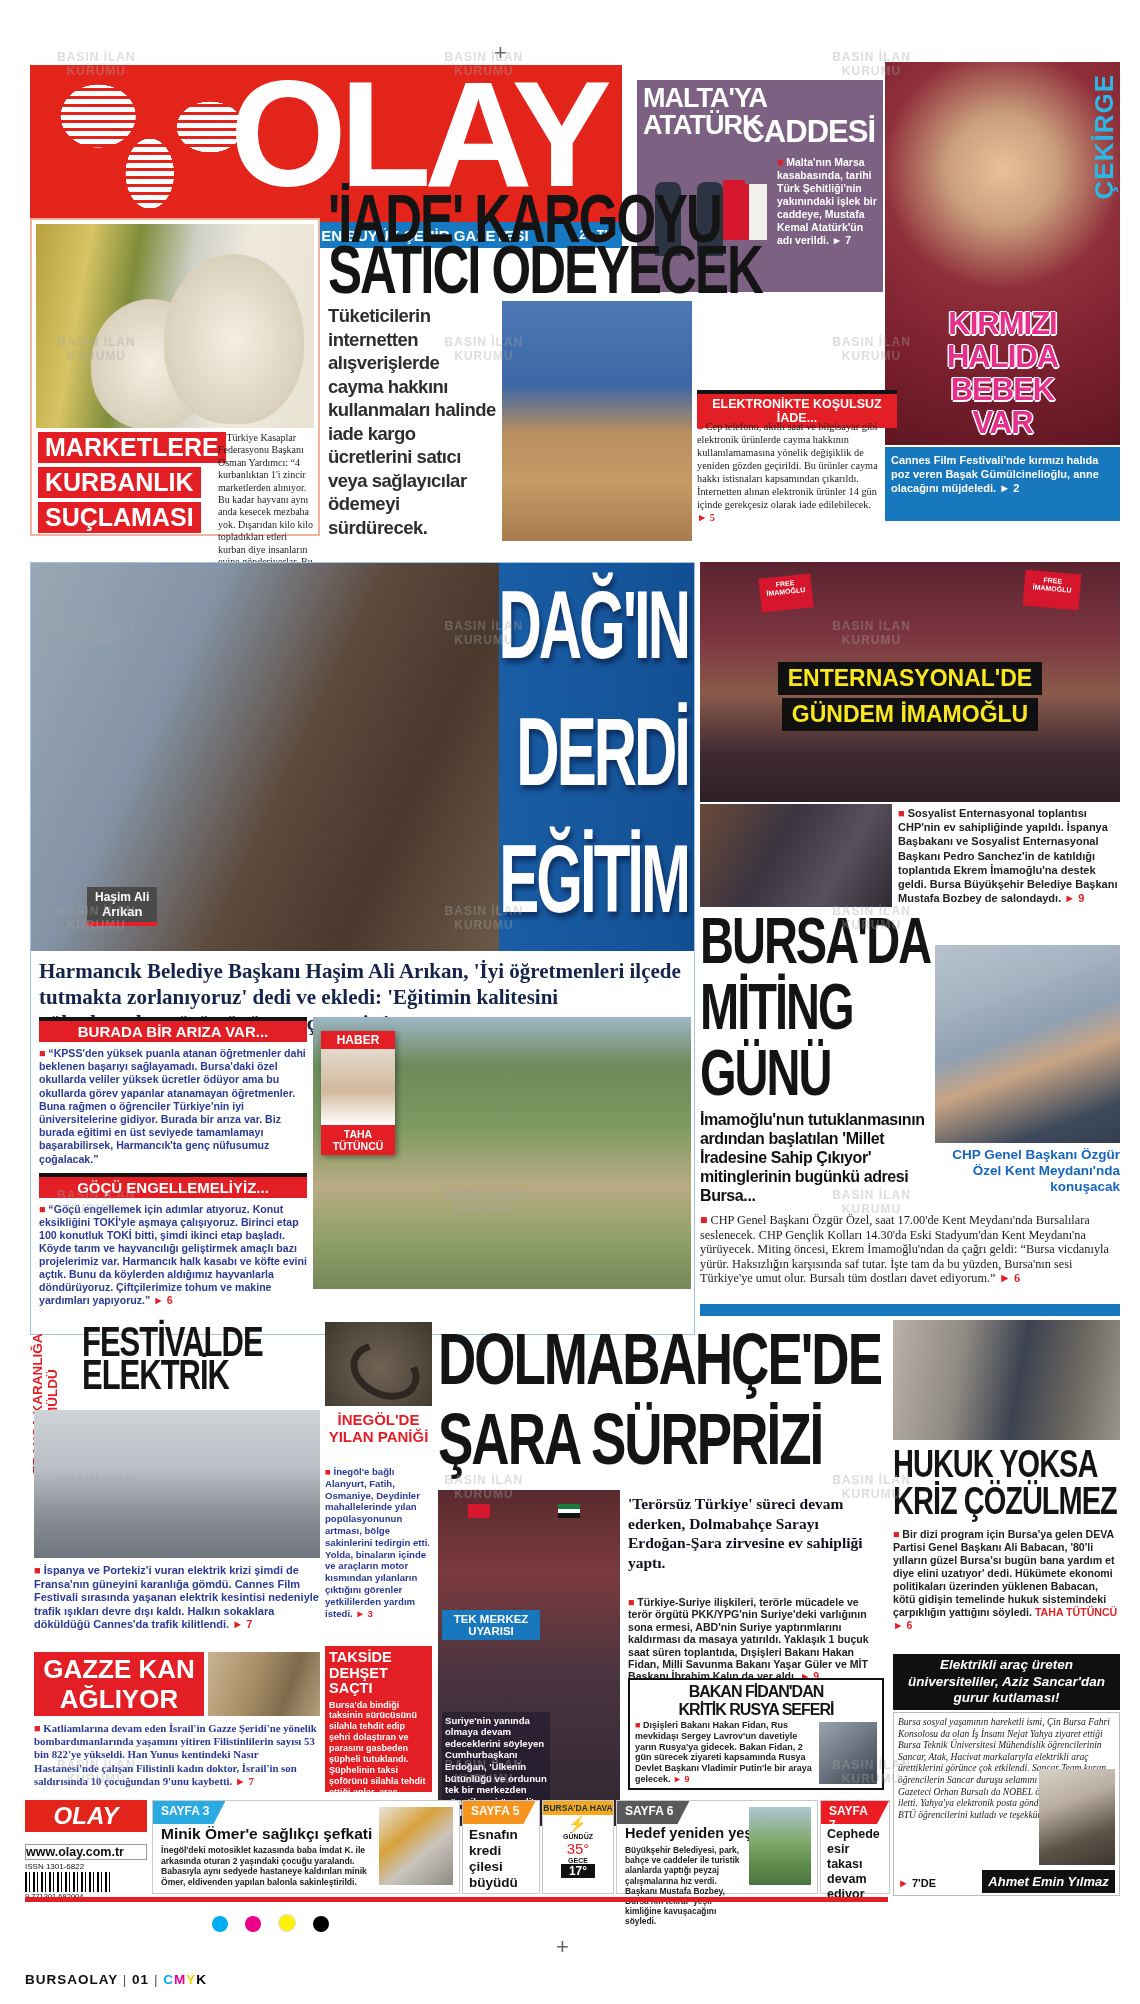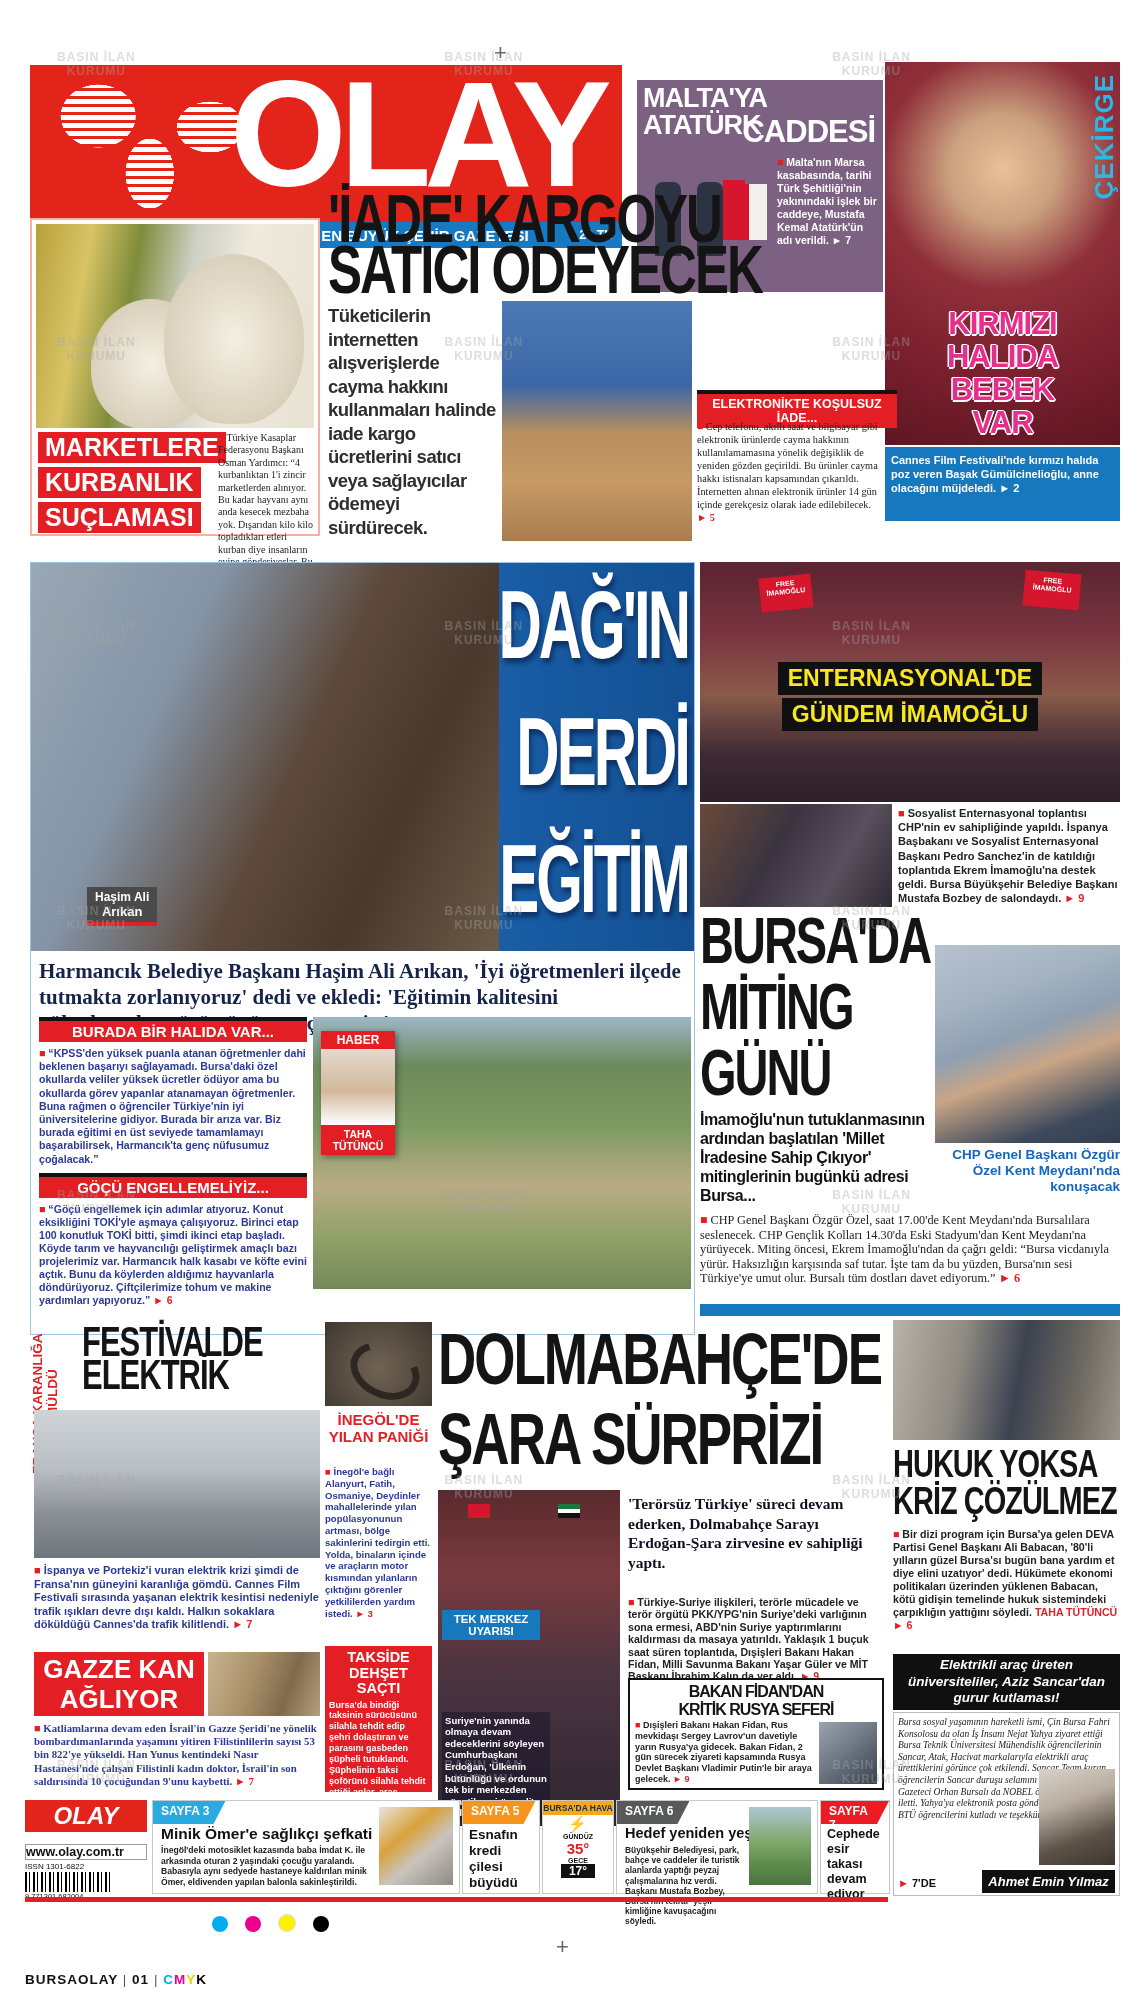--- a/index.html
+++ b/index.html
@@ -135,21 +135,21 @@
     <div class="abs" style="left:56px;top:324px;background:#4a4a4a;color:#fff;padding:3px 8px;border-bottom:4px solid #e31e24;text-align:center">
       <div style="font-size:12px;font-weight:700">Haşim Ali</div>
       <div style="font-size:13px;font-weight:900">Arıkan</div>
     </div>
     <div class="abs hl" style="right:6px;top: -2px;width:196px;text-align:right;color:#fff;font-size:60px;letter-spacing:-3px;line-height:127px;text-shadow:2px 3px 4px rgba(0,0,30,.45)">
       <span style="display:block;transform:scaleY(1.62)">DAĞ'IN</span>
       <span style="display:block;transform:scaleY(1.62)">DERDİ</span>
       <span style="display:block;transform:scaleY(1.62)">EĞİTİM</span>
     </div>
     <div class="abs serif" style="left:8px;top:395px;width:648px;font-size:21px;font-weight:700;line-height:26px;color:#16244c">Harmancık Belediye Başkanı Haşim Ali Arıkan, 'İyi öğretmenleri ilçede tutmakta zorlanıyoruz' dedi ve ekledi: 'Eğitimin kalitesini yükseltmeden göçün önüne geçemeyiz.'</div>
-    <div class="abs redbar" style="left:8px;top:454px;width:268px;font-size:15px;padding:2px 0">BURADA BİR HALIDA VAR...</div>
+    <div class="abs redbar" style="left:8px;top:454px;width:268px;font-size:15px;padding:2px 0">BURADA BİR ARIZA VAR...</div>
     <div class="abs navy" style="left:8px;top:484px;width:268px;font-size:10.6px;font-weight:700;line-height:13.2px">
       <span class="bl">■</span>
       <span>“KPSS'den yüksek puanla atanan öğretmenler dahi beklenen başarıyı sağlayamadı. Bursa'daki özel okullarda veliler yüksek ücretler ödüyor ama bu okullarda görev yapanlar atanamayan öğretmenler. Buna rağmen o öğrenciler Türkiye'nin iyi üniversitelerine gidiyor. Burada bir arıza var. Biz burada eğitimi en üst seviyede tamamlamayı başarabilirsek, Harmancık'ta genç nüfusumuz çoğalacak.”</span>
     </div>
     <div class="abs redbar" style="left:8px;top:610px;width:268px;font-size:15px;padding:2px 0">GÖÇÜ ENGELLEMELİYİZ...</div>
     <div class="abs navy" style="left:8px;top:640px;width:268px;font-size:10.6px;font-weight:700;line-height:13px">
       <span class="bl">■</span>
       <span>“Göçü engellemek için adımlar atıyoruz. Konut eksikliğini TOKİ'yle aşmaya çalışıyoruz. Birinci etap 100 konutluk TOKİ bitti, şimdi ikinci etap başladı. Köyde tarım ve hayvancılığı geliştirmek amaçlı bazı projelerimiz var. Harmancık halk kasabı ve köfte evini açtık. Bunu da köylerden aldığımız hayvanlarla döndürüyoruz. Çiftçilerimize tohum ve makine yardımları yapıyoruz.”</span>
       <span class="pr">► 6</span>
     </div>
@@ -218,21 +218,21 @@
     <div class="abs" style="left:24px;top:22px;width:58px;height:40px;border:7px solid #2e2620;border-radius:50%;border-top-color:transparent;transform:rotate(25deg)"></div>
   </div>
   <div class="abs" style="left:325px;top:1412px;width:107px;text-align:center;color:#e31e24;font-weight:900;font-size:15px;line-height:16.5px">İNEGÖL'DE YILAN PANİĞİ</div>
   <div class="abs navy" style="left:325px;top:1466px;width:107px;font-size:9.6px;font-weight:700;line-height:11.8px">
     <span class="bl">■</span>
     <span>İnegöl'e bağlı Alanyurt, Fatih, Osmaniye, Deydinler mahallelerinde yılan popülasyonunun artması, bölge sakinlerini tedirgin etti. Yolda, binaların içinde ve araçların motor kısmından yılanların çıktığını görenler yetkililerden yardım istedi.</span>
     <span class="pr">► 3</span>
   </div>
 
   <div class="abs" style="left:325px;top:1646px;width:107px;height:146px;background:#e31e24;color:#fff;padding:4px;box-sizing:border-box">
-    <div style="font-weight:900;font-size:14.5px;line-height:15.5px;text-align:center">TAKSİDE DEHŞET SAÇTI</div>
+    <div style="font-weight:900;font-size:14.5px;line-height:15.5px;text-align:left">TAKSİDE DEHŞET SAÇTI</div>
     <div style="font-size:9px;font-weight:700;line-height:10.9px;margin-top:3px">
       <span>Bursa'da bindiği taksinin sürücüsünü silahla tehdit edip şehri dolaştıran ve parasını gasbeden şüpheli tutuklandı. Şüphelinin taksi şoförünü silahla tehdit ettiği anlar, araç kamerasına yansıdı.</span>
       <span style="color:#fff;font-weight:900">► 3</span>
     </div>
   </div>
 
   <div class="abs hl" style="left:438px;top:1320px;width:450px;font-size:53px;line-height:80px;letter-spacing:-2px">
     <span style="display:block;transform:scaleY(1.35)">DOLMABAHÇE'DE</span>
     <span style="display:block;transform:scaleY(1.35)">ŞARA SÜRPRİZİ</span>
   </div>
@@ -302,21 +302,21 @@
 
   <div class="strip-box" style="left:462px;top:1800px;width:76px">
     <div class="tab" style="background:#f7941d">SAYFA 5</div>
     <div style="position:absolute;left:6px;top:26px;width:64px;font-weight:900;font-size:13.5px;line-height:16px">Esnafın kredi çilesi büyüdü</div>
   </div>
 
   <div class="strip-box" style="left:542px;top:1800px;width:70px">
     <div style="background:#f5a81c;color:#13304f;font-weight:900;font-size:8.5px;text-align:center;padding:2px 0">BURSA'DA HAVA</div>
     <div style="text-align:center;font-size:15px">⚡</div>
     <div style="text-align:center;font-size:7px;font-weight:700">GÜNDÜZ</div>
-    <div style="text-align:center;font-size:15px;font-weight:700;color:#e31e24">35°</div>
+    <div style="text-align:center;font-size:15px;font-weight:400;color:#e31e24">35°</div>
     <div style="text-align:center;font-size:7px;font-weight:700">GECE</div>
     <div style="margin:0 18px;background:#111;color:#fff;font-weight:900;font-size:12px;text-align:center">17°</div>
   </div>
 
   <div class="strip-box" style="left:616px;top:1800px;width:200px">
     <div class="tab" style="background:#58595b">SAYFA 6</div>
     <div style="position:absolute;left:8px;top:24px;font-weight:900;font-size:14.5px">Hedef yeniden yeşil Bursa</div>
     <div style="position:absolute;left:8px;top:44px;width:120px;font-size:8.4px;font-weight:700;line-height:10.2px;color:#222">Büyükşehir Belediyesi, park, bahçe ve caddeler ile turistik alanlarda yaptığı peyzaj çalışmalarına hız verdi. Başkanı Mustafa Bozbey, Bursa'nın tekrar 'yeşil' kimliğine kavuşacağını söyledi.</div>
     <div class="ph p-park" style="left:132px;top:6px;width:62px;height:78px"></div>
   </div>

